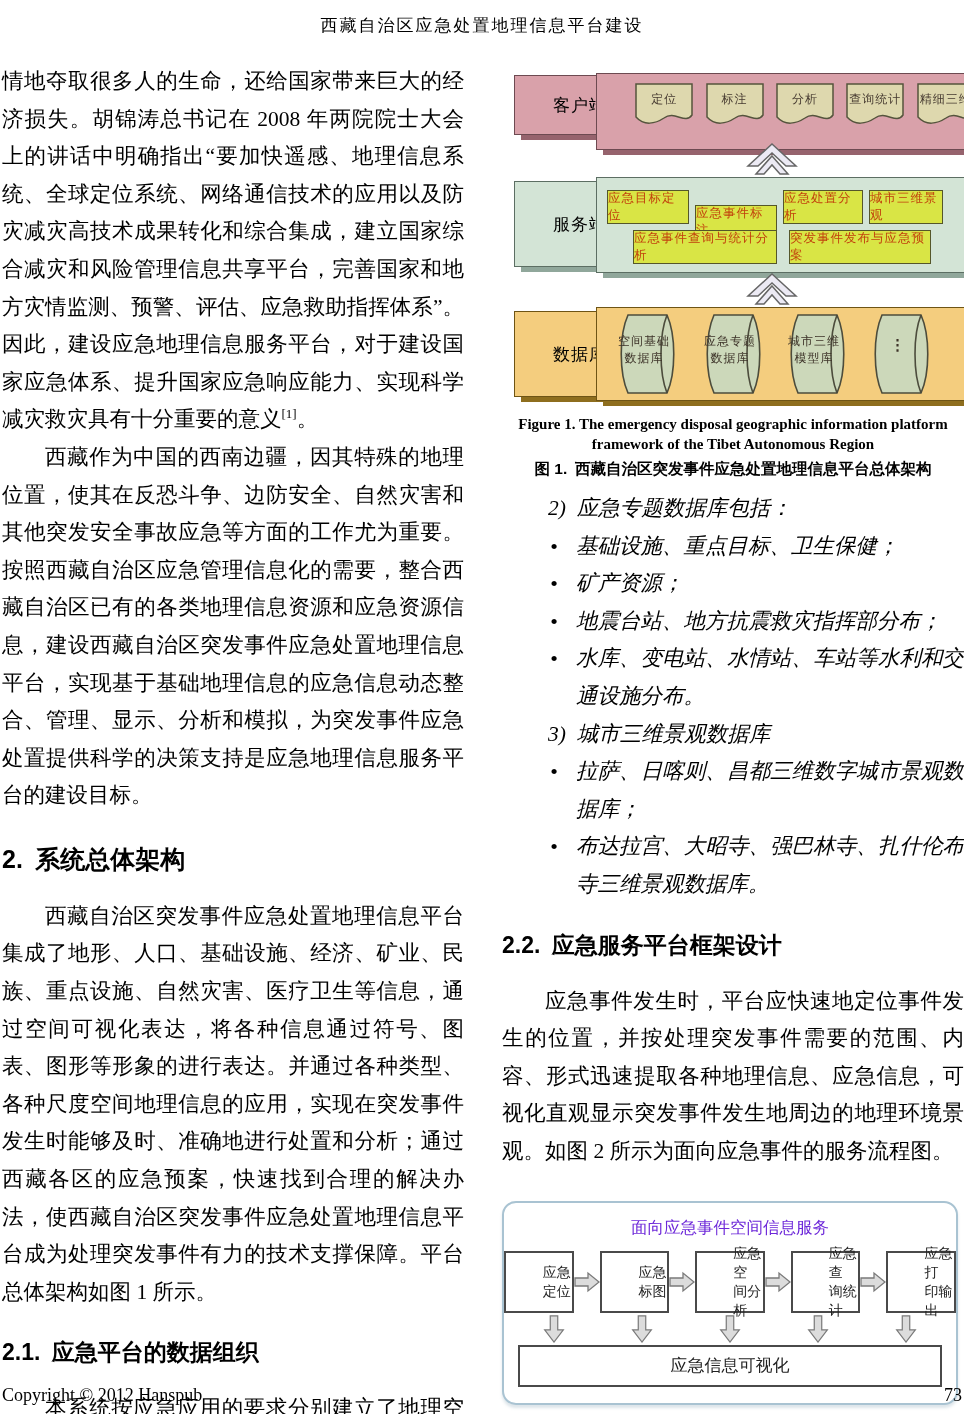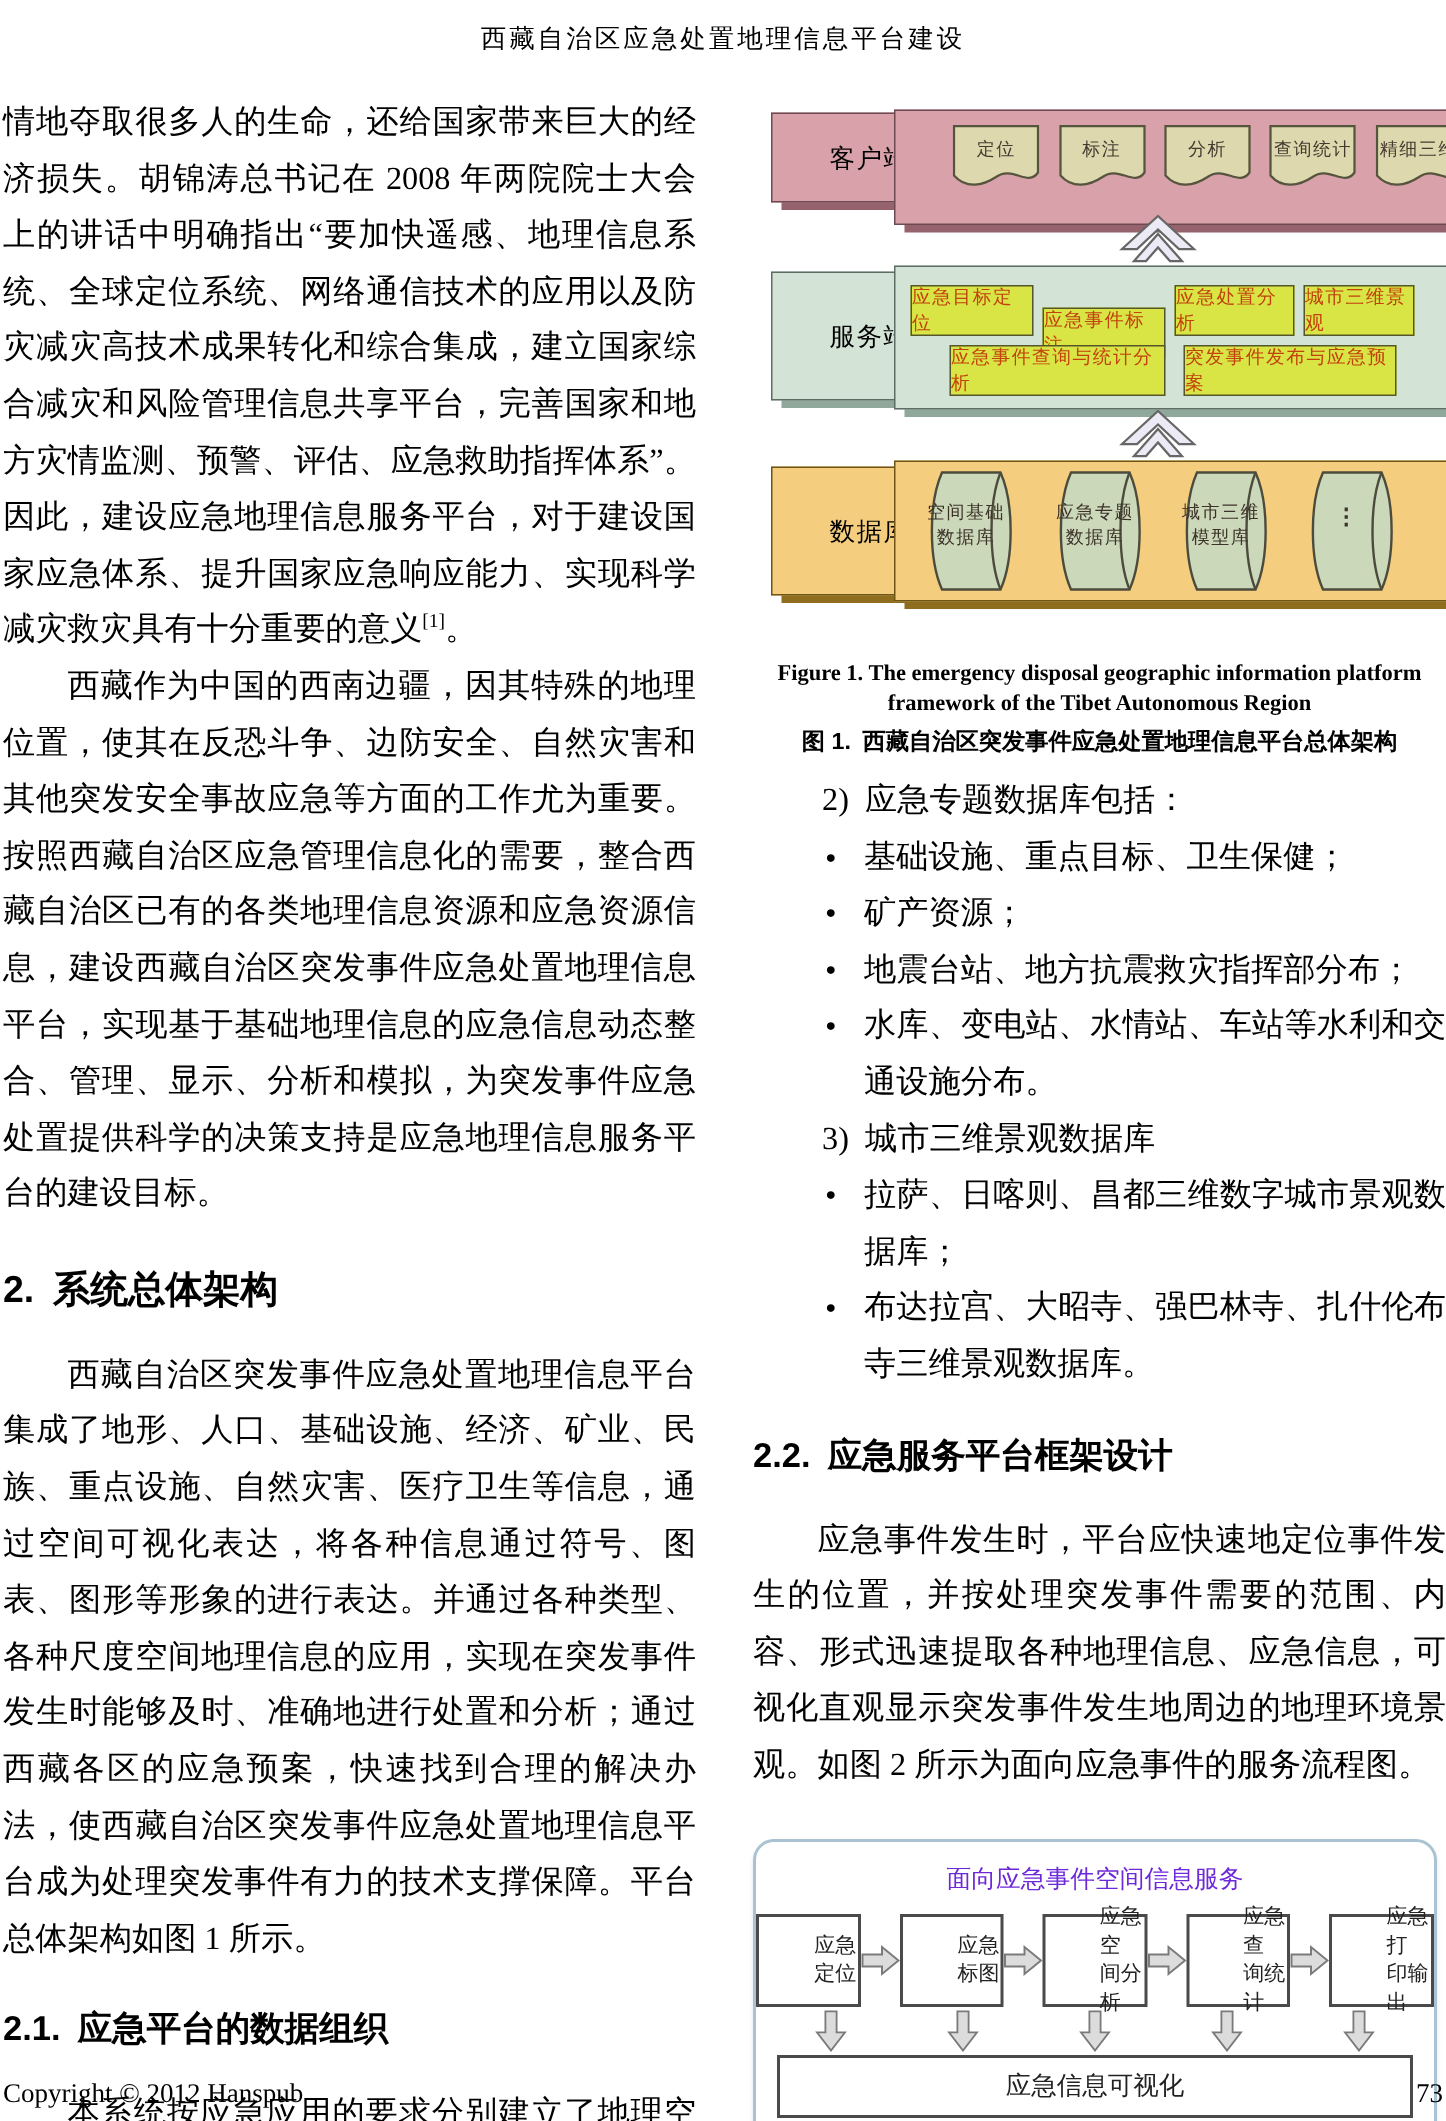--- a/index.html
+++ b/index.html
@@ -43,24 +43,24 @@
   .fig2-steps{display:flex;align-items:center;justify-content:center;margin-top:12px;}
   .step{width:62px;height:58px;border:2px solid #4a4a4a;display:flex;flex-direction:column;
         align-items:center;justify-content:center;font-size:14px;line-height:19px;color:#222;padding-left:36px;}
   .harrow{width:26px;height:22px;flex:0 0 26px;}
   .fig2-downs{display:flex;justify-content:center;margin-top:2px;}
   .dslot{width:62px;display:flex;justify-content:center;}
   .dgap{width:26px;}
   .fig2-bar{margin:2px 14px 0;height:38px;border:2px solid #4a4a4a;display:flex;align-items:center;
             justify-content:center;font-size:17px;color:#222;}
   
-  .cap-en{font-size:15px;font-weight:bold;text-align:center;line-height:20px;margin-top:28px;}
+  .cap-en{font-size:15px;font-weight:bold;text-align:center;line-height:20px;margin-top:3px;}
   .cap-zh{font-family:"Liberation Sans","DejaVu Sans",sans-serif;font-size:15.5px;font-weight:bold;
           text-align:center;margin-top:5px;}
-  .rlist{margin-top:10px;}
+  .rlist{margin-top:10px;font-style:italic;}
 </style>
 </head>
 <body>
 
 <div class="page">
 
   <div class="hdr">西藏自治区应急处置地理信息平台建设</div>
 
   <div class="cols">
 

